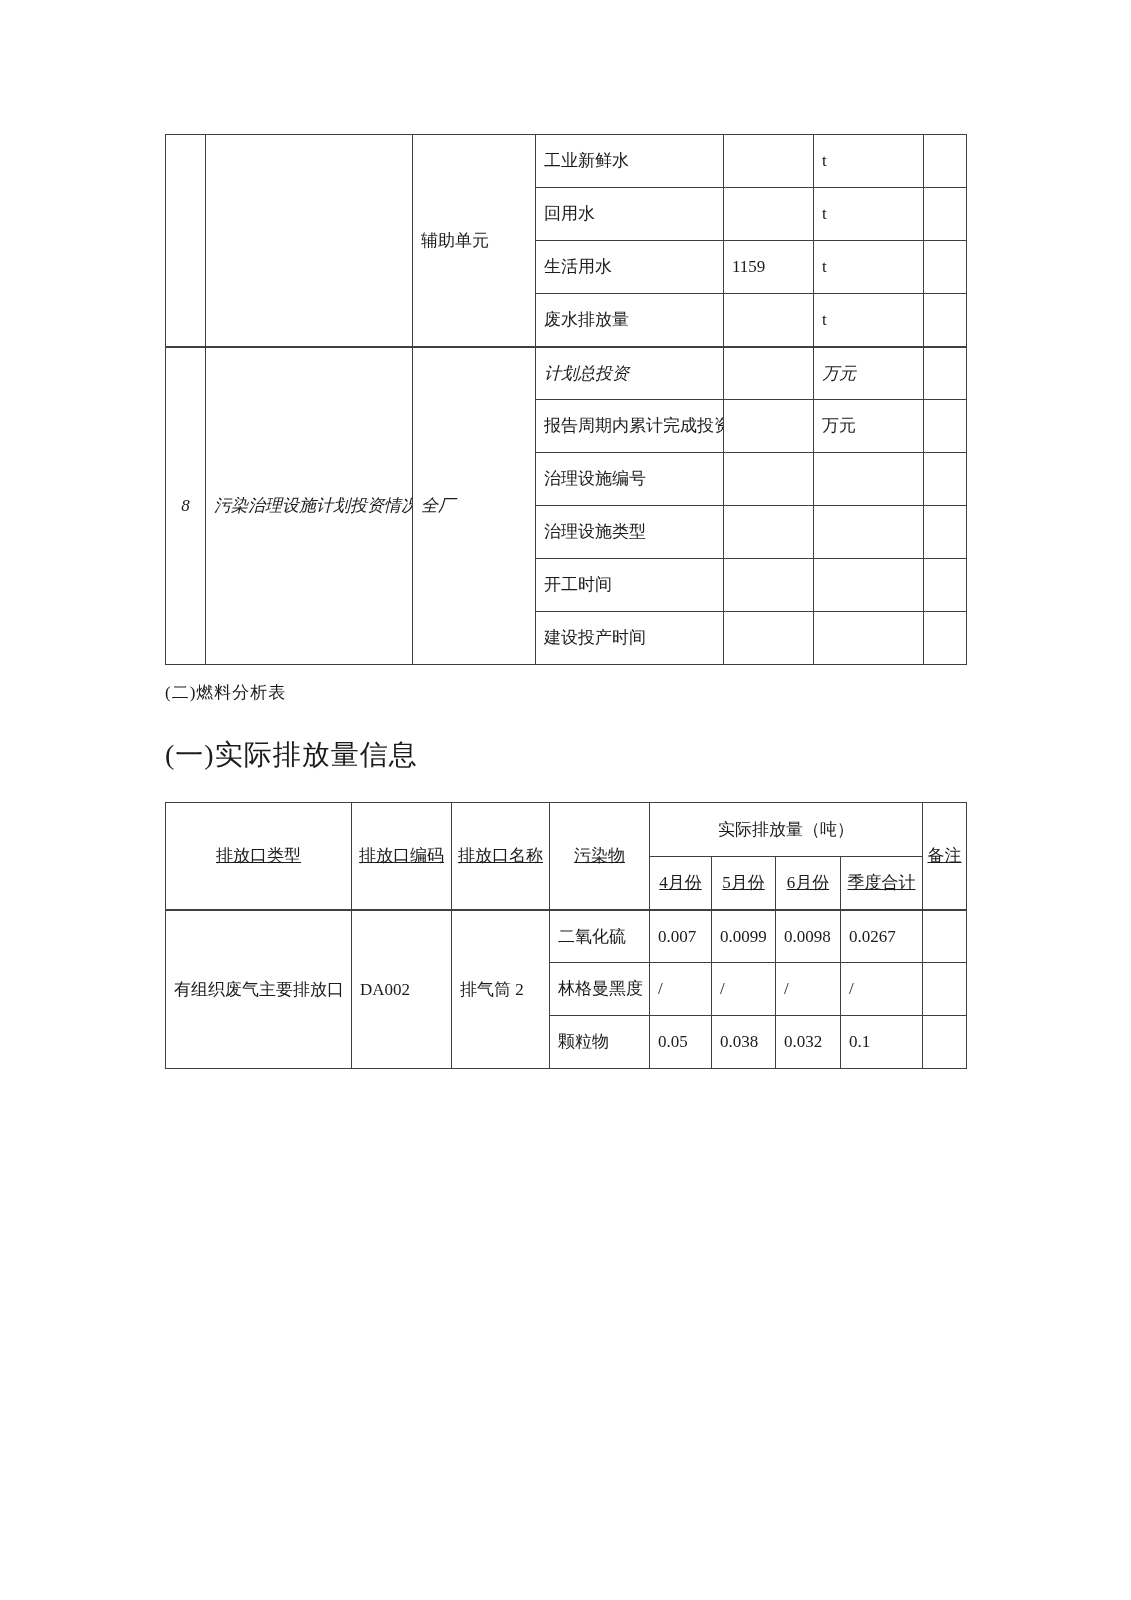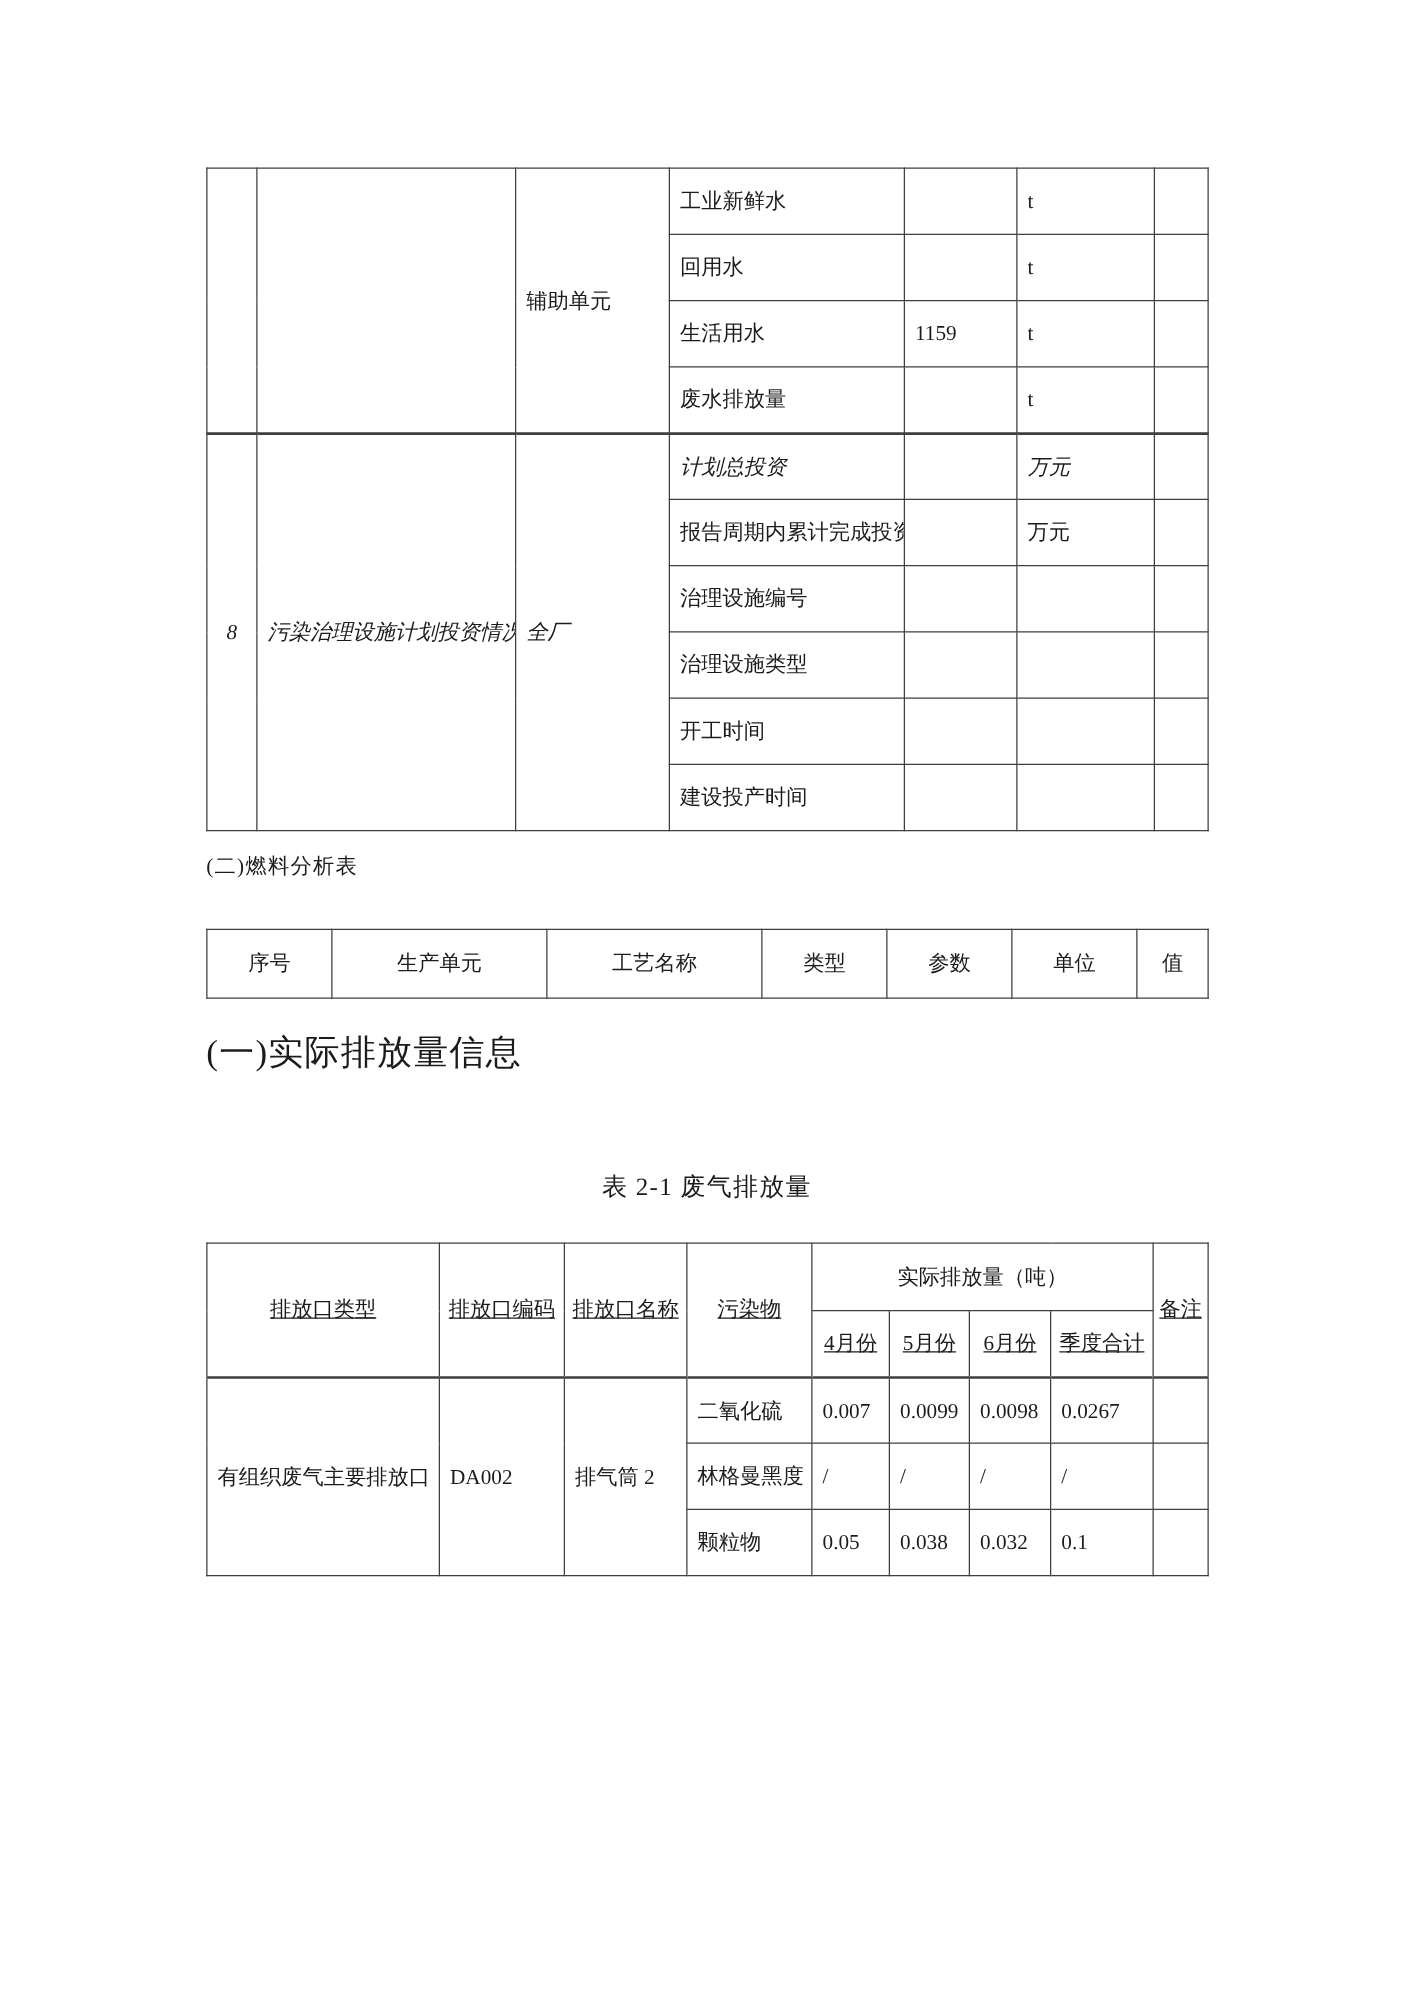--- a/index.html
+++ b/index.html
@@ -146,47 +146,24 @@
         <td class="l"></td>
         <td class="l"></td>
         <td class="l"></td>
       </tr>
     </tbody>
       </table>
 
     <h2 class="h-section">(二)燃料分析表</h2>
 
 
-    <table class="doc fuel">
-      <colgroup>
-        <col style="width:100px">
-          <col style="width:172px">
-          <col style="width:172px">
-        <col style="width:100px">
-          <col style="width:100px">
-          <col style="width:100px">
-          <col style="width:57px">
-      </colgroup>
-      <tbody>
-          <tr>
-        <th>序号</th>
-        <th>生产单元</th>
-        <th>工艺名称</th>
-        <th>类型</th>
-        <th>参数</th>
-        <th>单位</th>
-        <th>值</th>
-      </tr>
-    </tbody>
-      </table>
 
 
     <h3 class="h-sub">(一)实际排放量信息</h3>
 
-    <div class="caption second">表 2-1 废气排放量</div>
 
     <table class="doc emission">
       <colgroup>
         <col style="width:186px">
           <col style="width:100px">
           <col style="width:98px">
           <col style="width:100px">
         <col style="width:62px">
           <col style="width:64px">
           <col style="width:65px">

